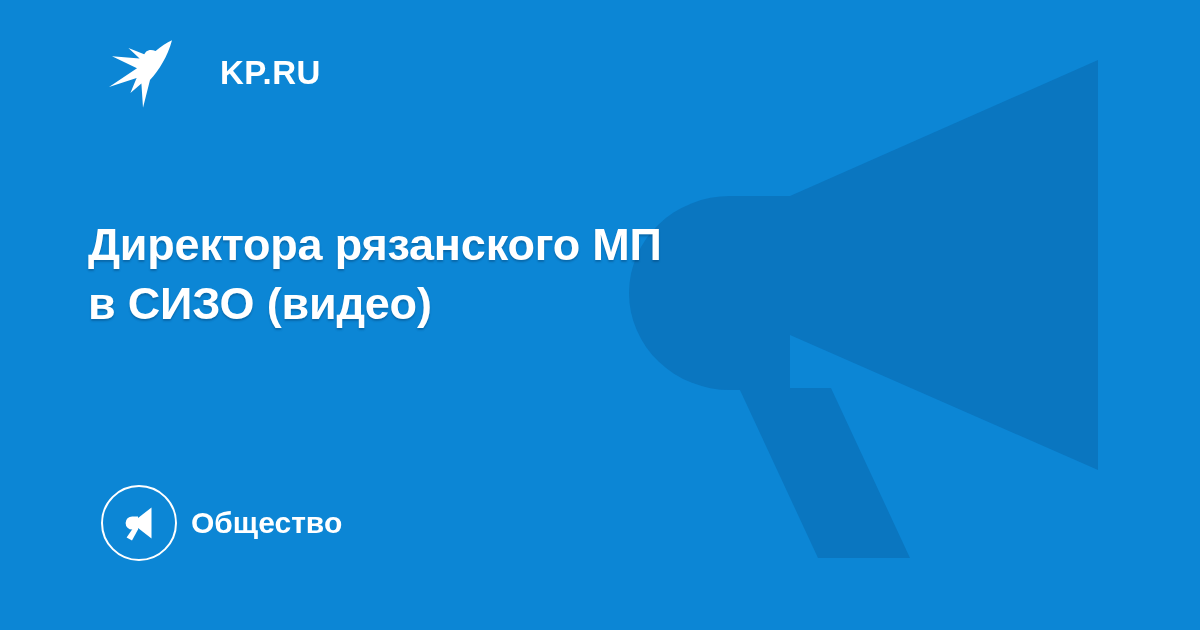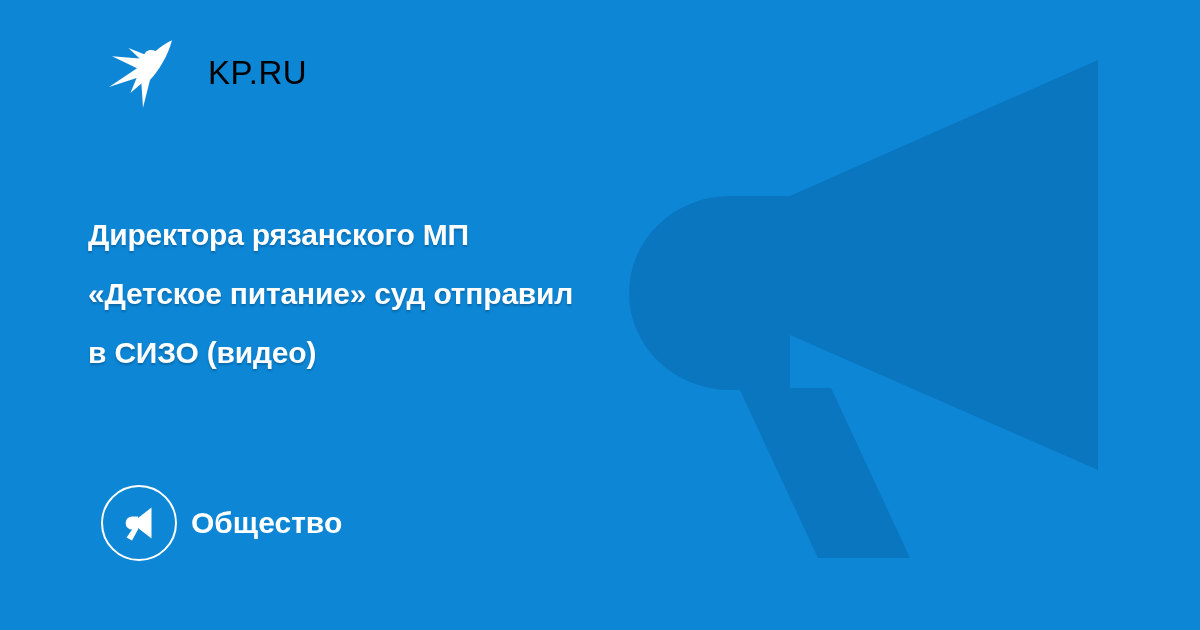--- a/index.html
+++ b/index.html
@@ -37,37 +37,37 @@
     align-items: center;
     height: 72px;
   }
   .brand-mark {
     width: 74px;
     height: 72px;
     display: block;
     flex: 0 0 auto;
   }
   .brand-name {
-    margin-left: 28px;
-    color: #000000;
+    margin-left: 40px;
+    color: #ffffff;
     font-size: 33px;
-    font-weight: normal;
+    font-weight: bold;
     letter-spacing: 0.5px;
     line-height: 1;
     white-space: nowrap;
   }
 
   
   .headline {
     position: absolute;
     left: 88px;
     top: 185px;
     width: 990px;
     color: #ffffff;
-    font-size: 30px;
+    font-size: 45px;
     font-weight: bold;
     line-height: 59px;
     letter-spacing: -0.2px;
     text-shadow: 0 2px 2px rgba(0, 40, 75, 0.30);
   }
   .headline-line { display: block; white-space: nowrap; }
 
   
   .category {
     position: absolute;
@@ -132,21 +132,20 @@
                L35.4 47.4
                L37.0 71.8
                L44.0 44.0
                C53.0 34.0 61.6 20.6 66.0 4.2 Z"></path>
     </svg>
     <span class="brand-name">KP.RU</span>
   </div>
 
   <h1 class="headline">
     <span class="headline-line">Директора рязанского МП</span>
-    <span class="headline-line">«Детское питание» суд отправил</span>
     <span class="headline-line">в СИЗО (видео)</span>
   </h1>
 
   <div class="category">
     <span class="category-icon-ring">
       <svg width="42" height="42" viewBox="0 0 42 42" aria-hidden="true">
         <g fill="#ffffff">
 
           <path d="M33.5 5.5 L33.5 36.5 L20.0 26.0 L20.0 16.0 Z"></path>
 

